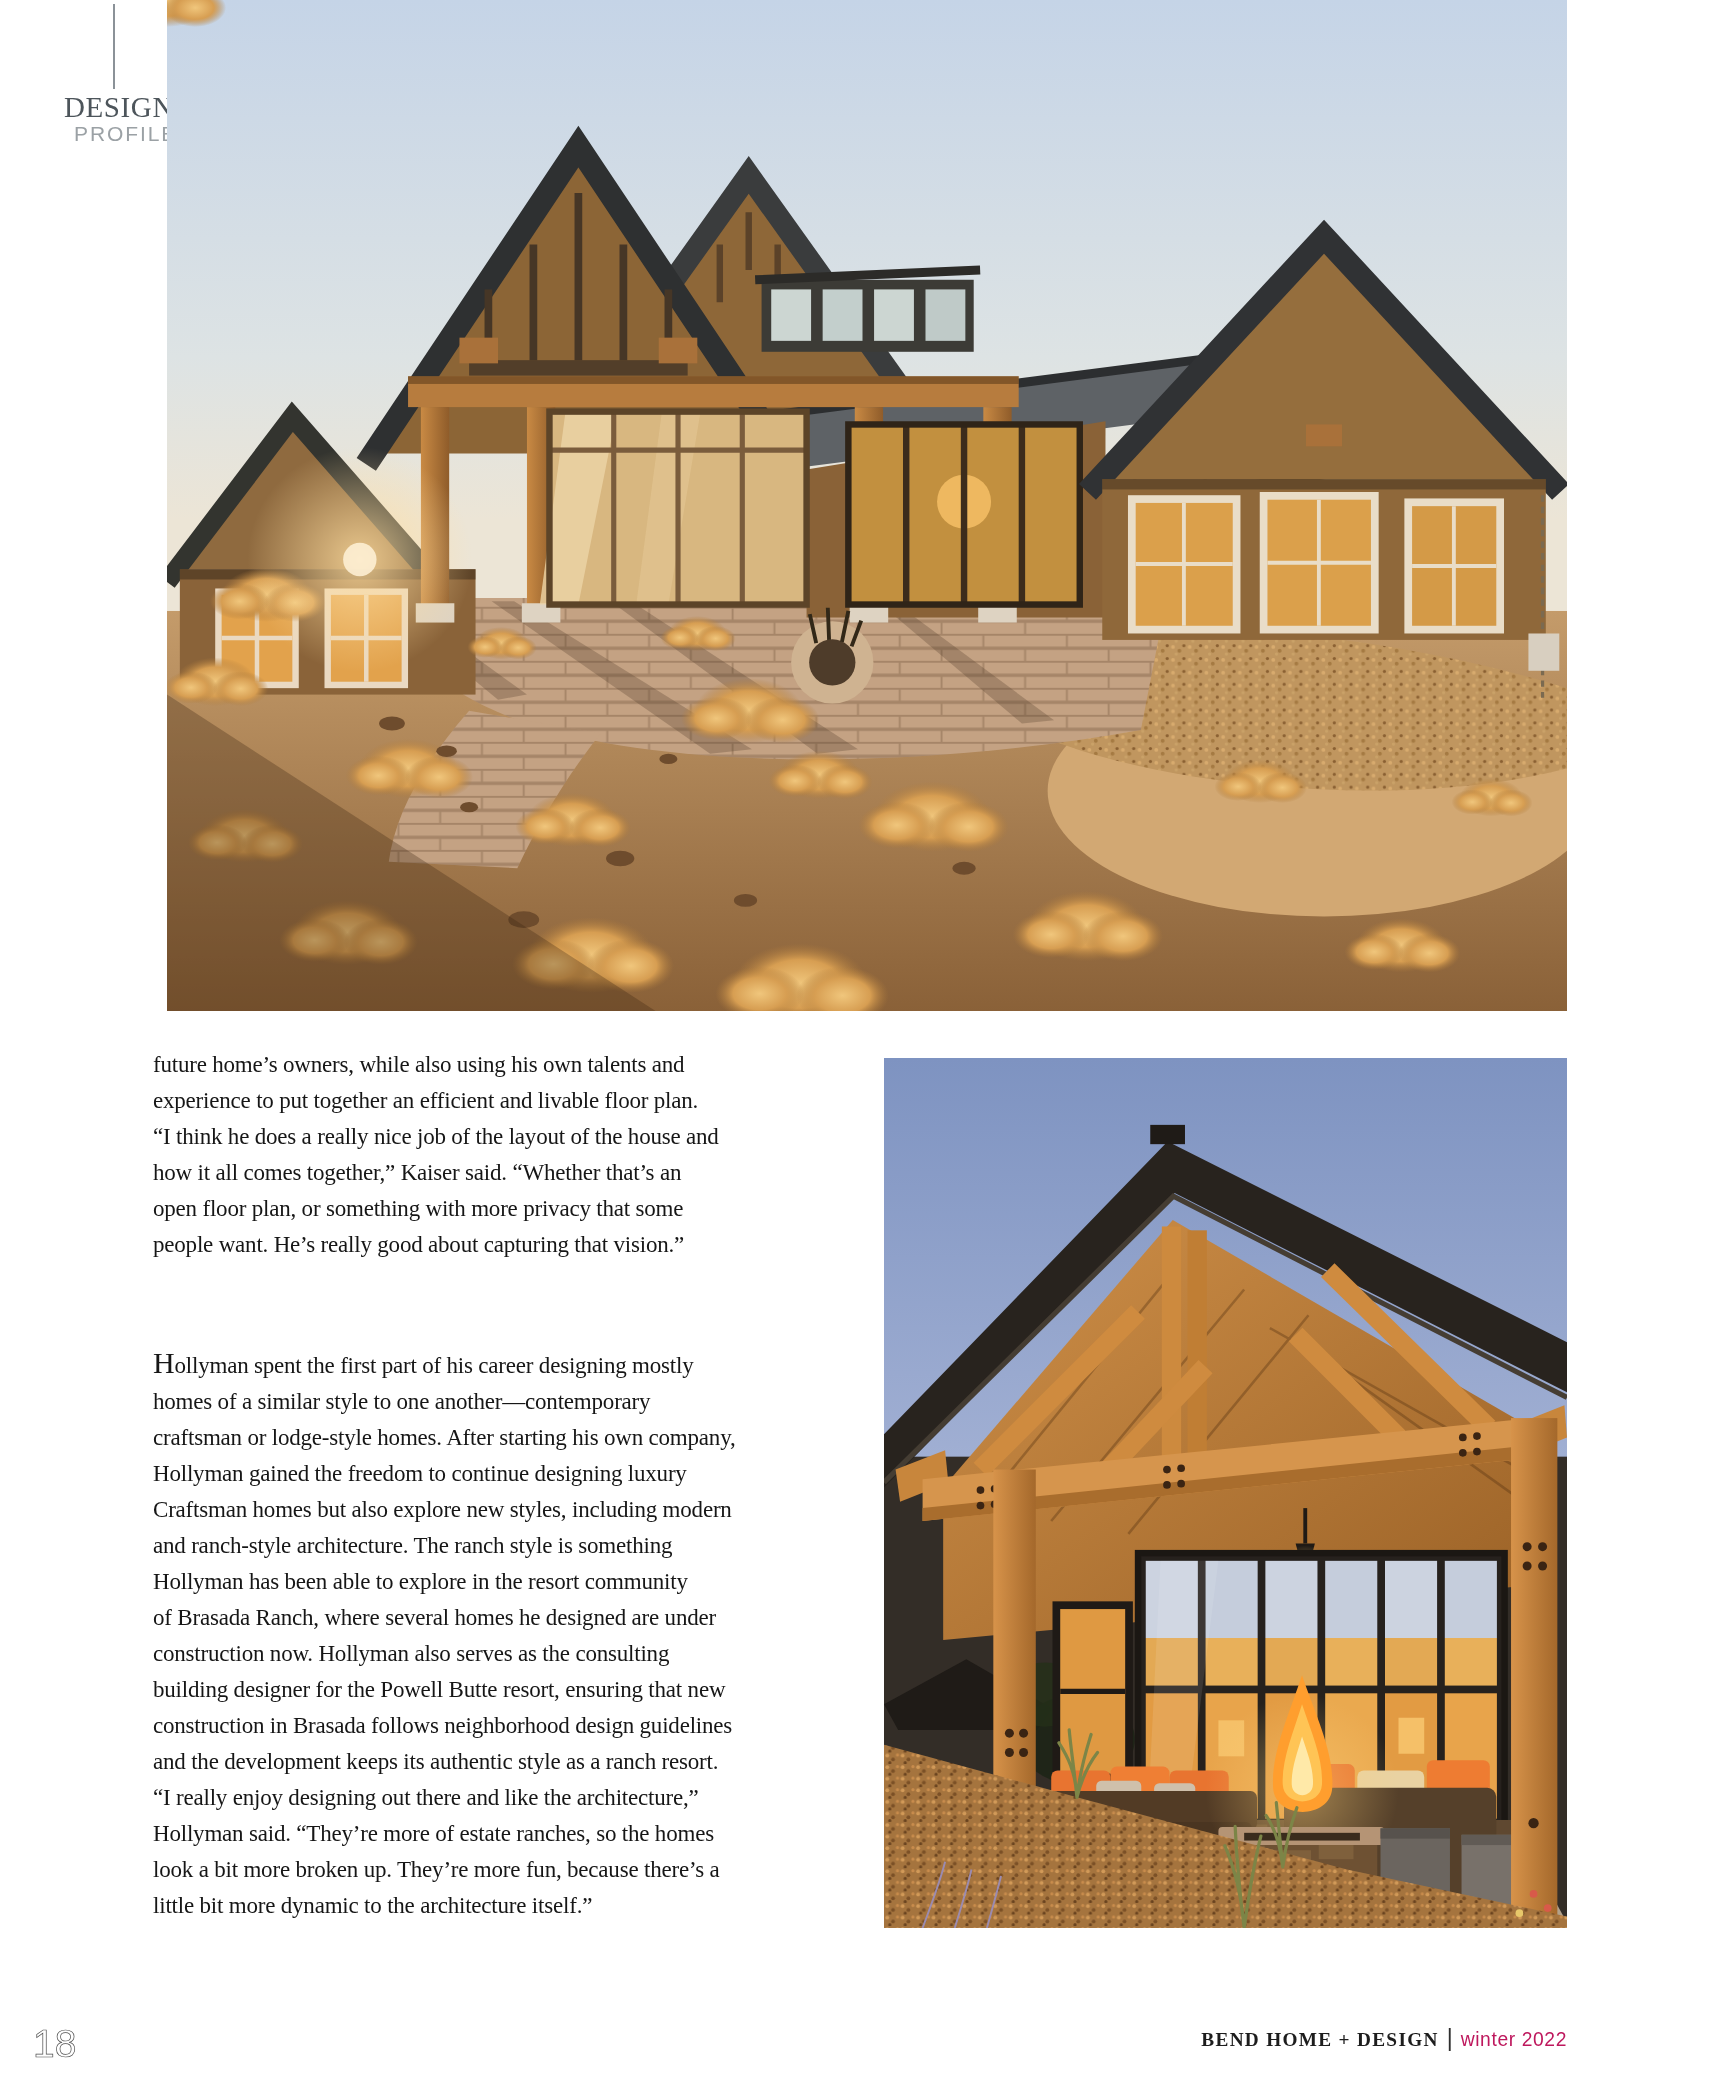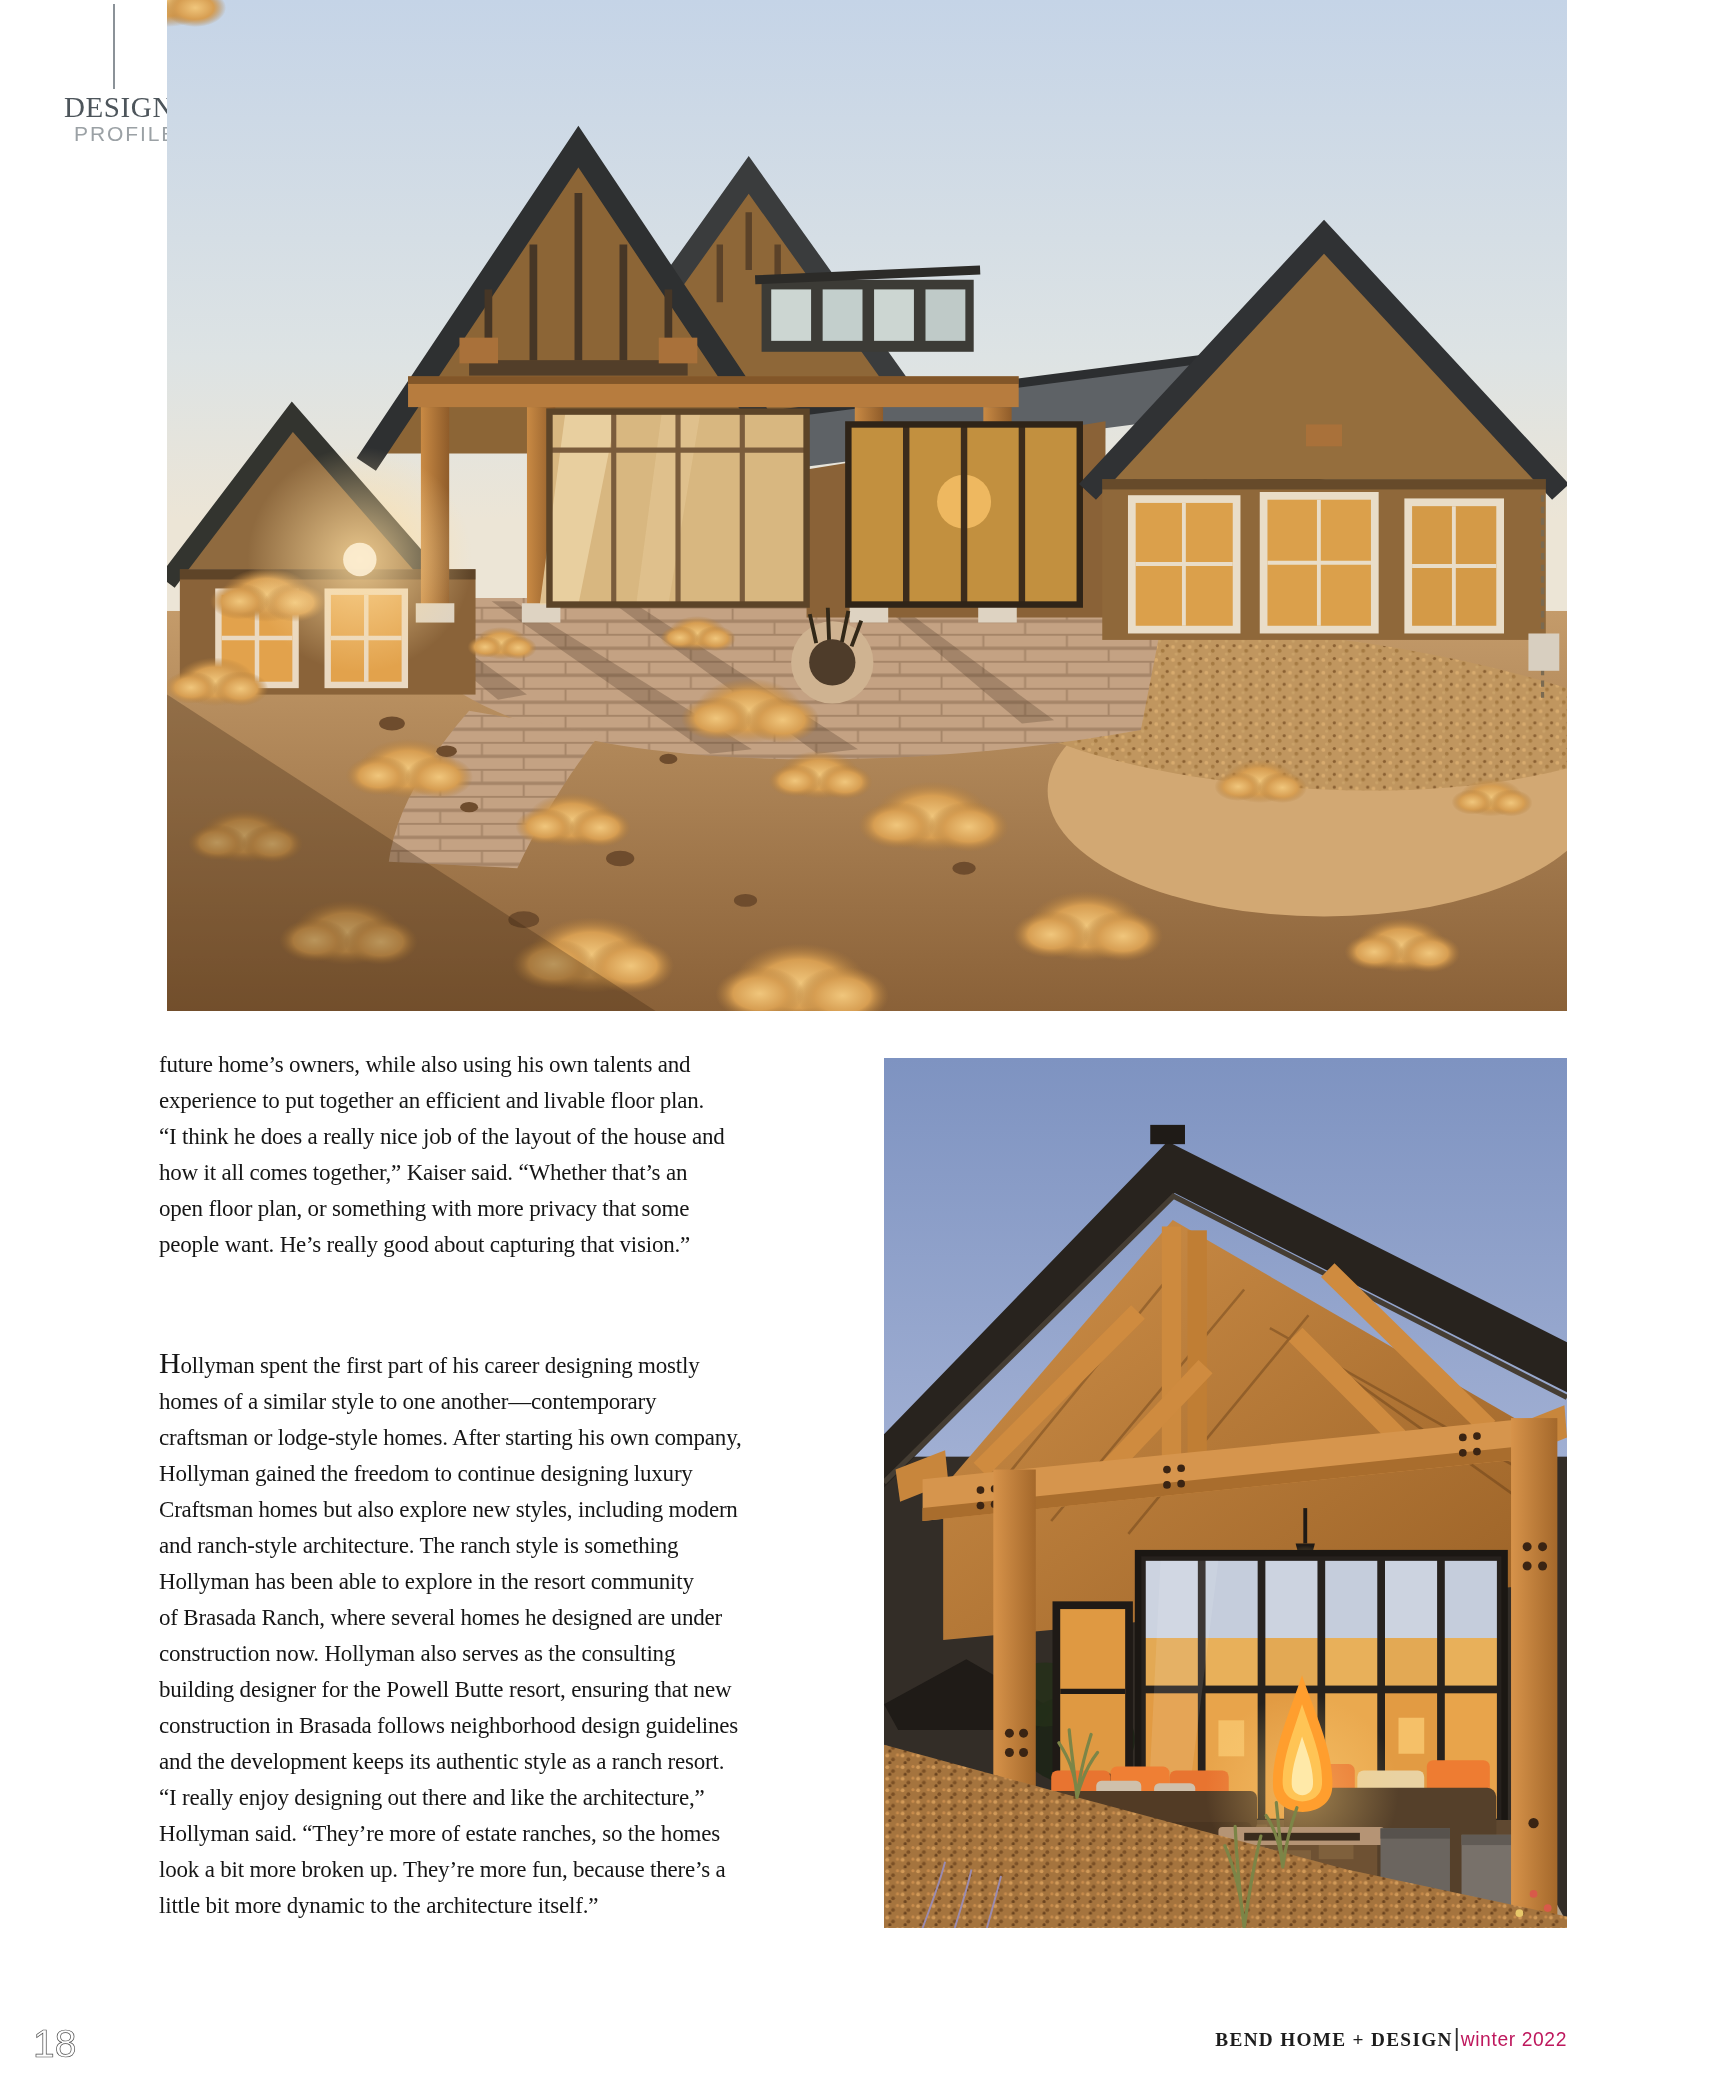--- a/index.html
+++ b/index.html
@@ -5,34 +5,34 @@
   html,body{margin:0;padding:0;background:#ffffff;}
   #page{position:relative;width:1736px;height:2097px;background:#ffffff;overflow:hidden;
         font-family:"Liberation Serif",serif;}
   .photo{position:absolute;display:block;}
   #photo-top{left:167px;top:0;width:1400px;height:1011px;}
   #photo-patio{left:884px;top:1058px;width:683px;height:870px;}
   .kicker-rule{position:absolute;left:113px;top:3.9px;width:1.9px;height:85px;background:#8b9298;}
   .kicker-design{position:absolute;left:64px;top:91px;font-size:29px;letter-spacing:0.6px;color:#4d555b;}
   .kicker-profile{position:absolute;left:74px;top:122px;font-family:"Liberation Sans",sans-serif;
                   font-size:21px;letter-spacing:1.9px;color:#9ba1a5;}
-  .body-text{position:absolute;left:159px;white-space:pre;font-size:23px;line-height:36px;
+  .body-text{position:absolute;left:153px;white-space:pre;font-size:23px;line-height:36px;
              letter-spacing:-0.2px;color:#161616;}
   #para1{top:1047px;}
   #para2{top:1345px;}
   .initial{font-size:30px;}
   .heading{position:absolute;left:162px;top:1298px;font-family:"Liberation Sans",sans-serif;
            font-size:40px;letter-spacing:1.9px;color:#6a6a6a;font-weight:400;}
   .page-number{position:absolute;left:33px;top:2022px;font-family:"Liberation Sans",sans-serif;
                font-size:39px;color:#555555;}
   @supports (-webkit-text-stroke: 1px #000){
     .hairline{-webkit-text-stroke:0.8px #616161;color:transparent;}
     .page-number.hairline{-webkit-text-stroke:0.7px #4f4f4f;}
   }
-  .footer-right{position:absolute;right:169px;top:2025px;display:flex;align-items:baseline;gap:1px;}
+  .footer-right{position:absolute;right:169px;top:2025px;display:flex;align-items:baseline;gap:8px;}
   .footer-mag{font-size:19.3px;letter-spacing:1.3px;color:#1d1d1d;font-weight:700;}
   .footer-sep{font-family:"Liberation Sans",sans-serif;font-size:23px;font-weight:300;color:#2e2e2e;}
   .footer-issue{font-family:"Liberation Sans",sans-serif;font-size:19.3px;color:#be185d;letter-spacing:0.6px;}
 </style>
 </head>
 <body>
 
 <div id="page">
 
   <div class="kicker-rule"></div>

